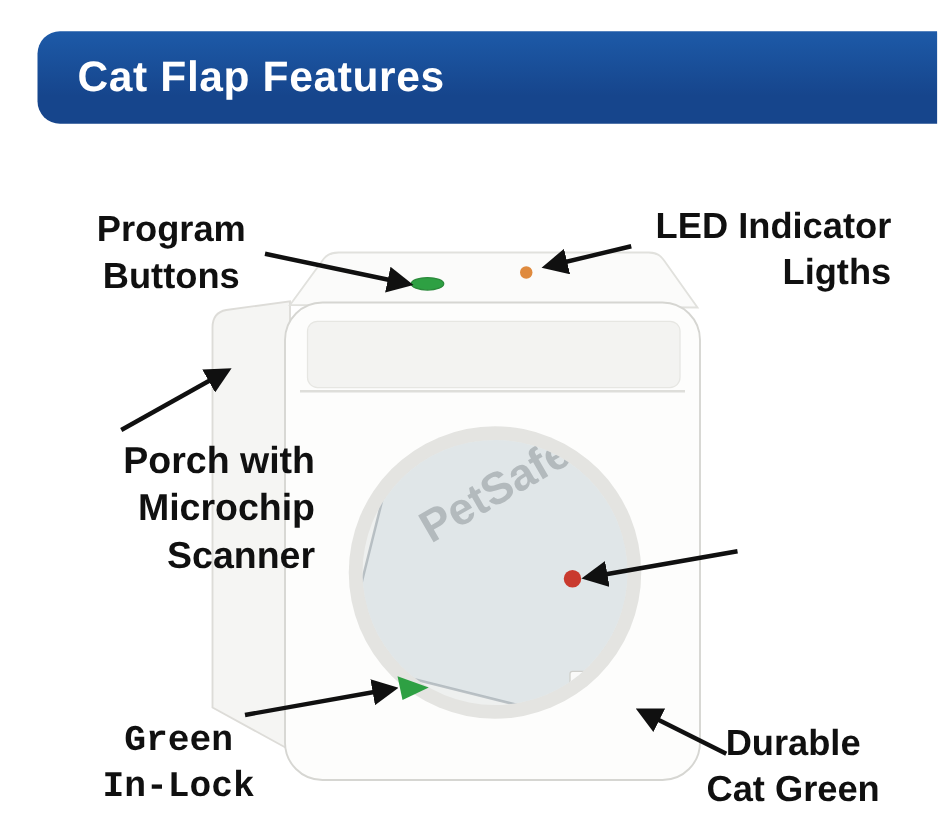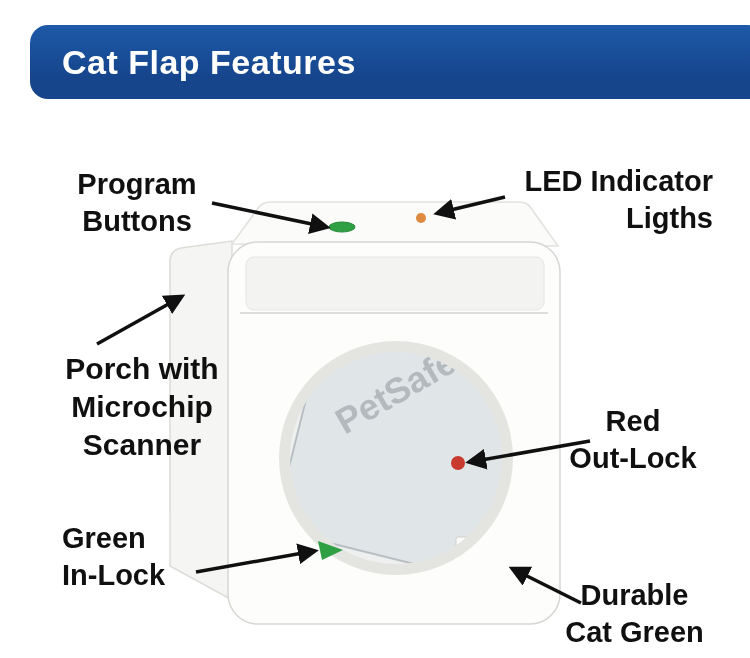--- a/index.html
+++ b/index.html
@@ -30,23 +30,23 @@
   .label{
     position:absolute;
     color:var(--label-text,#101010);
     font-weight:bold;
     font-size:29px;
     line-height:1.27;
     white-space:pre-line;
   }
   .l-program{left:52px;top:166px;width:170px;text-align:center;}
   .l-led{left:468px;top:163px;width:245px;text-align:right;}
-  .l-porch{left:32px;top:350px;width:220px;text-align:center;font-size:30px;}
+  .l-porch{left:32px;top:350px;width:220px;text-align:right;font-size:30px;}
   .l-red{left:558px;top:403px;width:150px;text-align:center;}
-  .l-green{left:62px;top:520px;width:162px;}
+  .l-green{left:62px;top:575px;width:162px;text-align:center;font-family:Liberation Mono, monospace;}
   .l-durable{left:552px;top:577px;width:165px;text-align:center;}
   
   .art{position:absolute;left:0;top:0;}
   .side{fill:#f5f5f3;stroke:#dddcd8;stroke-width:1.5;}
   .topface{fill:#fbfbfa;stroke:#e1e1dd;stroke-width:1.5;}
   .front{fill:#fdfdfc;stroke:#d6d6d2;stroke-width:1.5;}
   .band{fill:#f3f3f1;stroke:#e6e6e2;stroke-width:1;}
   .seam{stroke:#dededa;stroke-width:2;fill:none;}
   .rim{fill:#e4e4e1;}
   .tunnel{fill:#eef0ef;}
@@ -121,20 +121,18 @@
     </g>
   </svg>
 
   <div class="label l-program">Program
 Buttons</div>
   <div class="label l-led">LED Indicator
 Ligths</div>
   <div class="label l-porch">Porch with
 Microchip
 Scanner</div>
-  <div class="label l-red">Red
-Out-Lock</div>
   <div class="label l-green">Green
 In-Lock</div>
   <div class="label l-durable">Durable
 Cat Green</div>
 
 </div>
 
 </body></html>

